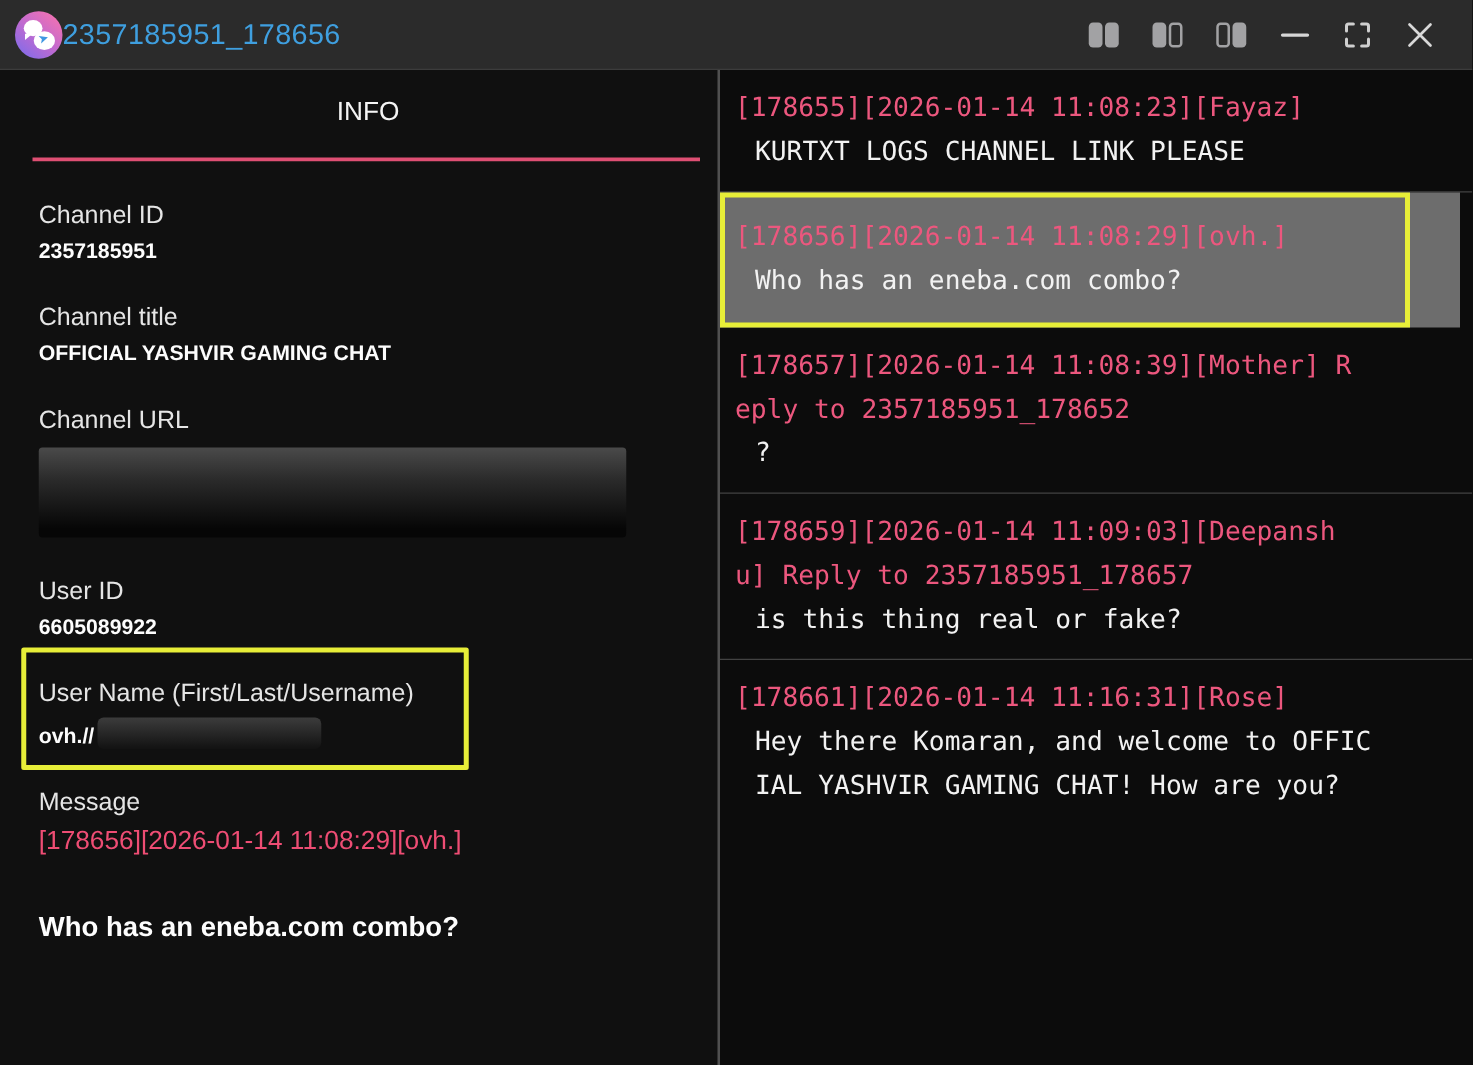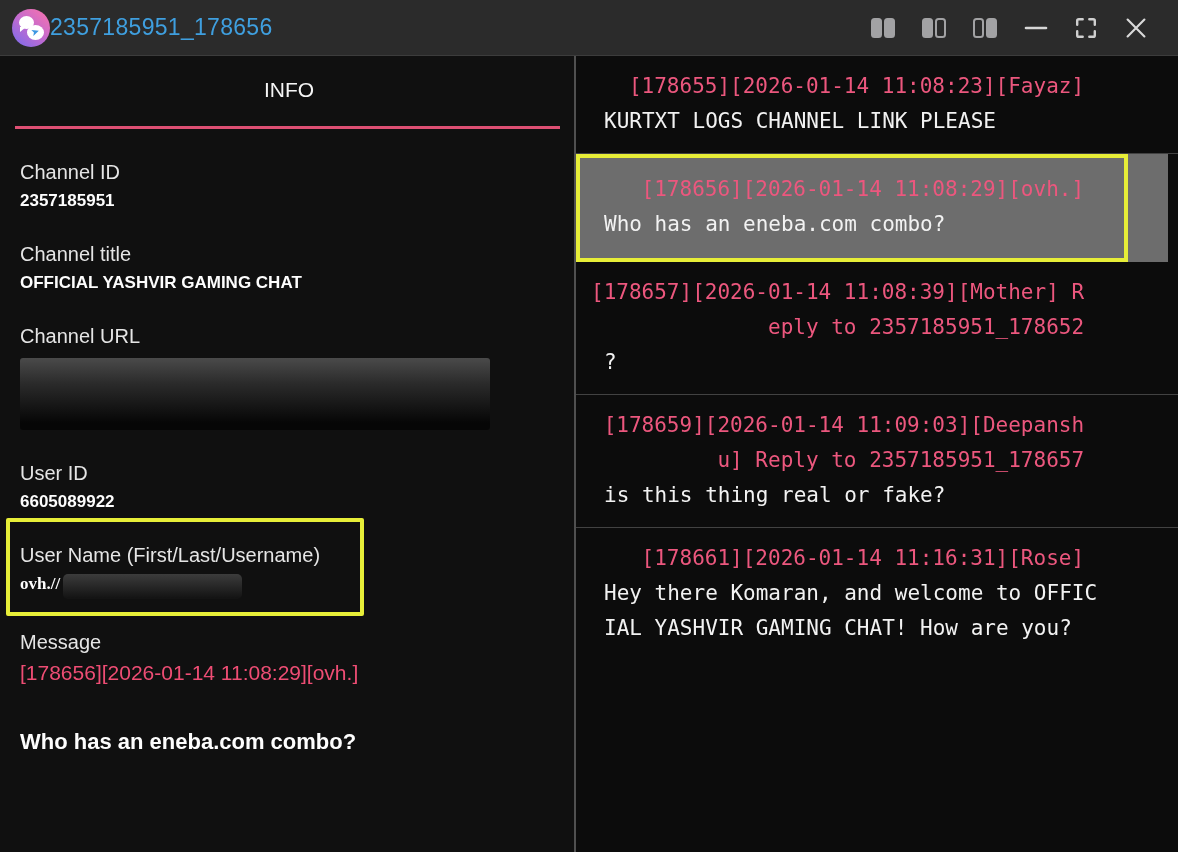--- a/index.html
+++ b/index.html
@@ -27,44 +27,44 @@
   .split-icon .half { width:11px; height:20px; border-radius:3.5px; }
   .half.fill { background:#a2a2a4; }
   .half.line { border:2.5px solid #a2a2a4; background:transparent; }
   .ctl-btn { background:none; border:none; cursor:pointer; display:flex; align-items:center; padding:0; }
 
   
   .content { flex:1; display:flex; min-height:0; }
 
   
   .info-panel { width:576px; flex:0 0 576px; background:#101010; border-right:2px solid #505050;
-                padding:0 16px 0 20px; overflow:hidden; position:relative; }
+                padding:0 16px 0 31px; overflow:hidden; position:relative; }
   .info-title { color:#f5f5f5; font-size:21px; font-weight:500; text-align:center; margin-top:22px; }
   .info-rule { height:3px; background:#de4f73; margin:24px -2px 0 -5px; }
   .field { margin-top:32px; }
   .field .label { color:#e5e5e5; font-size:20px; }
   .field .value { color:#fdfdfd; font-size:17px; font-weight:700; margin-top:7px; }
   .redact-block { width:470px; height:72px; margin-top:10px; border-radius:3px;
                   background:linear-gradient(180deg,#4a4a4a 0%,#2b2b2b 35%,#060606 90%); }
   .field.username { position:relative; }
   .hl-box-left { position:absolute; left:-14px; top:-26px; width:358px; height:98px;
                  border:4px solid #e7ee38; border-radius:2px; pointer-events:none; }
-  .value-line { display:flex; align-items:flex-start; margin-top:7px;font-family:Liberation Serif, serif; }
+  .value-line { display:flex; align-items:flex-end; margin-top:7px; }
   .redact-inline { width:179px; height:25px; margin-left:3px; border-radius:5px;
                    background:linear-gradient(180deg,#3c3c3c 0%,#141414 95%); }
   .msg-pink { color:#ee4d74; font-size:21px; margin-top:7px; }
   .msg-white { color:#fdfdfd; font-size:22px; font-weight:700; margin-top:44px; }
 
   
   .chat-panel { flex:1; background:#0c0c0c; overflow:hidden;
                 font-family:"DejaVu Sans Mono", monospace; }
   .msg { padding:13px 12px 14px 12px; border-bottom:1px solid #424242; }
   .msg-header, .msg-body { font-size:21px; line-height:35px; width:calc(39ch + 3px);
                            word-break:break-all; white-space:pre-wrap; }
-  .msg-header { color:#ec577e;text-align:right; }
+  .msg-header { color:#ec577e; }
   .msg-body { color:#f2f2f2;margin-left:16px; }
   .msg.selected { background:#6d6d6d; border-bottom:none; margin-right:10px;
                   padding:18px 12px 20px 12px; position:relative; }
   .msg.last { border-bottom:none; }
   .selection-outline { position:absolute; top:0; bottom:0; left:0; right:40px;
                        border:4px solid #e7ee38; pointer-events:none; }
 </style>
 </head>
 <body>
 

